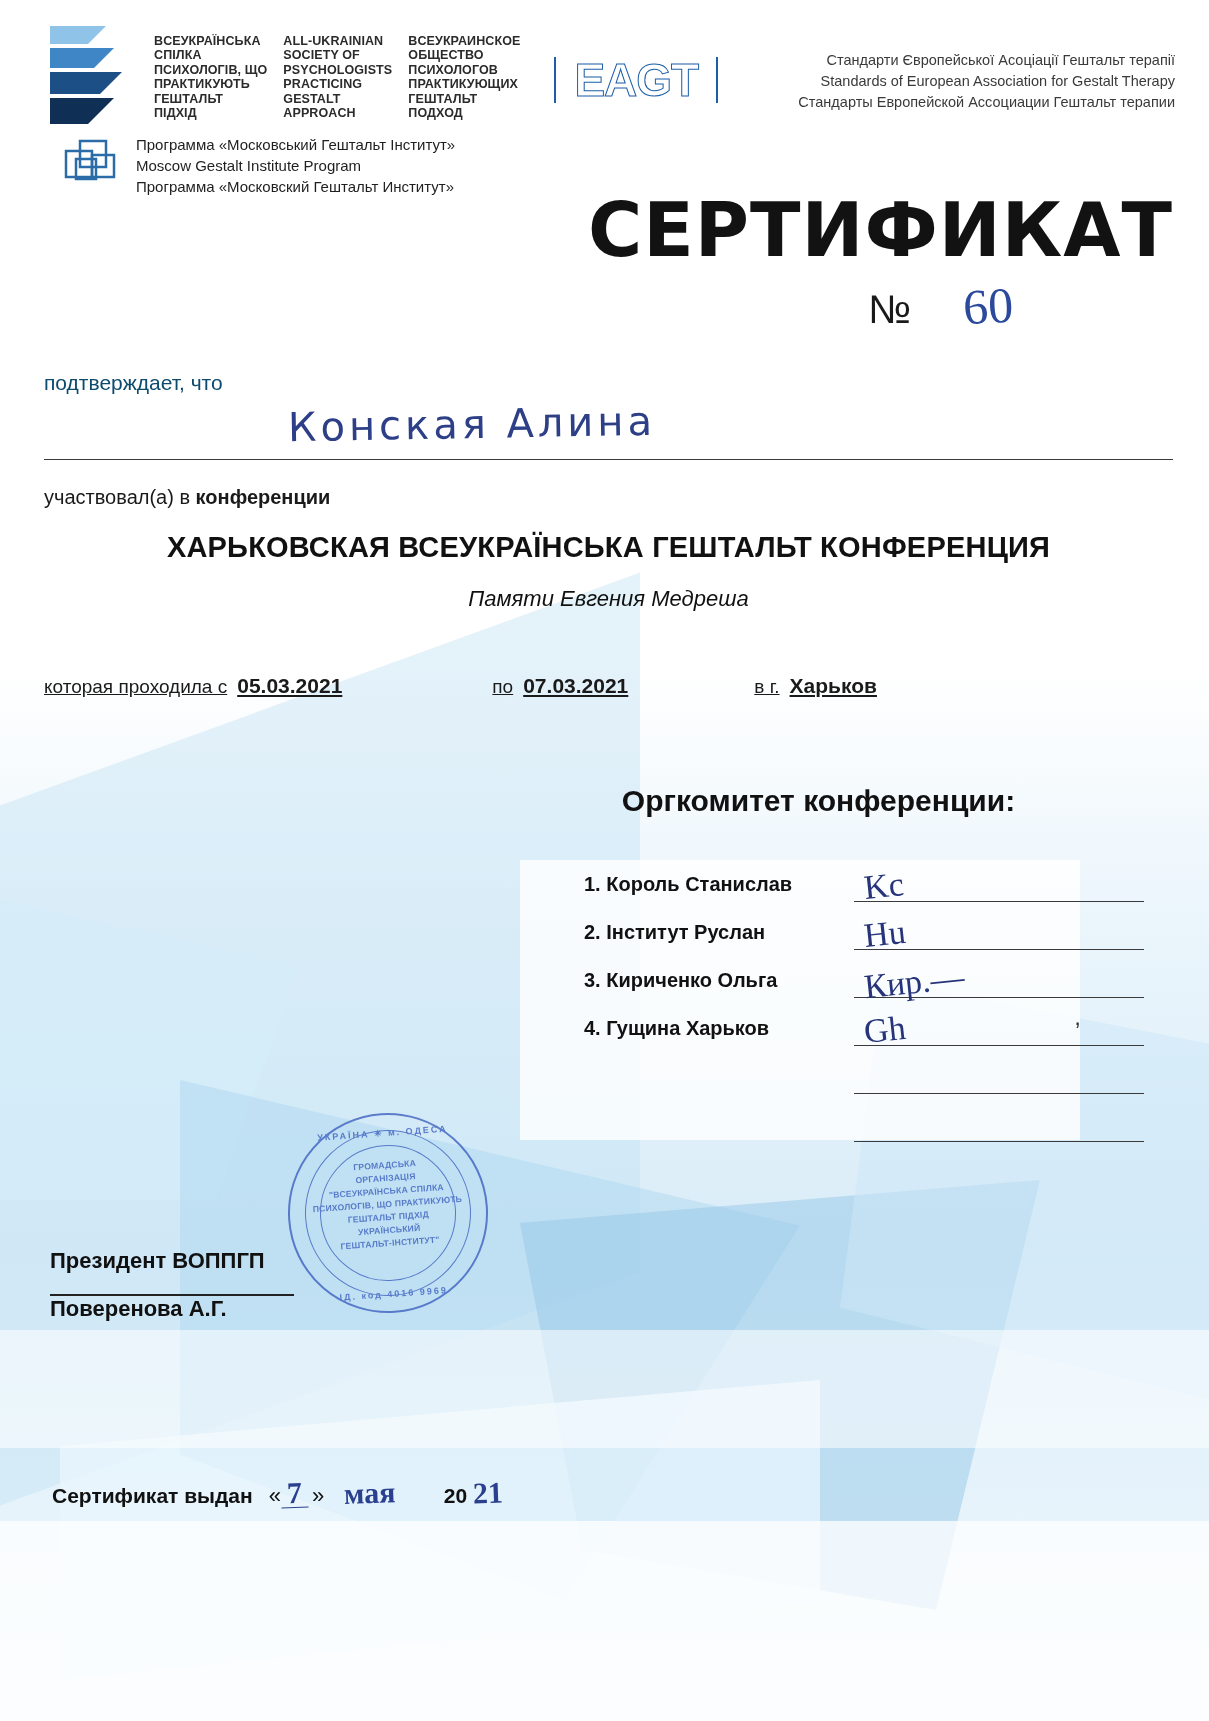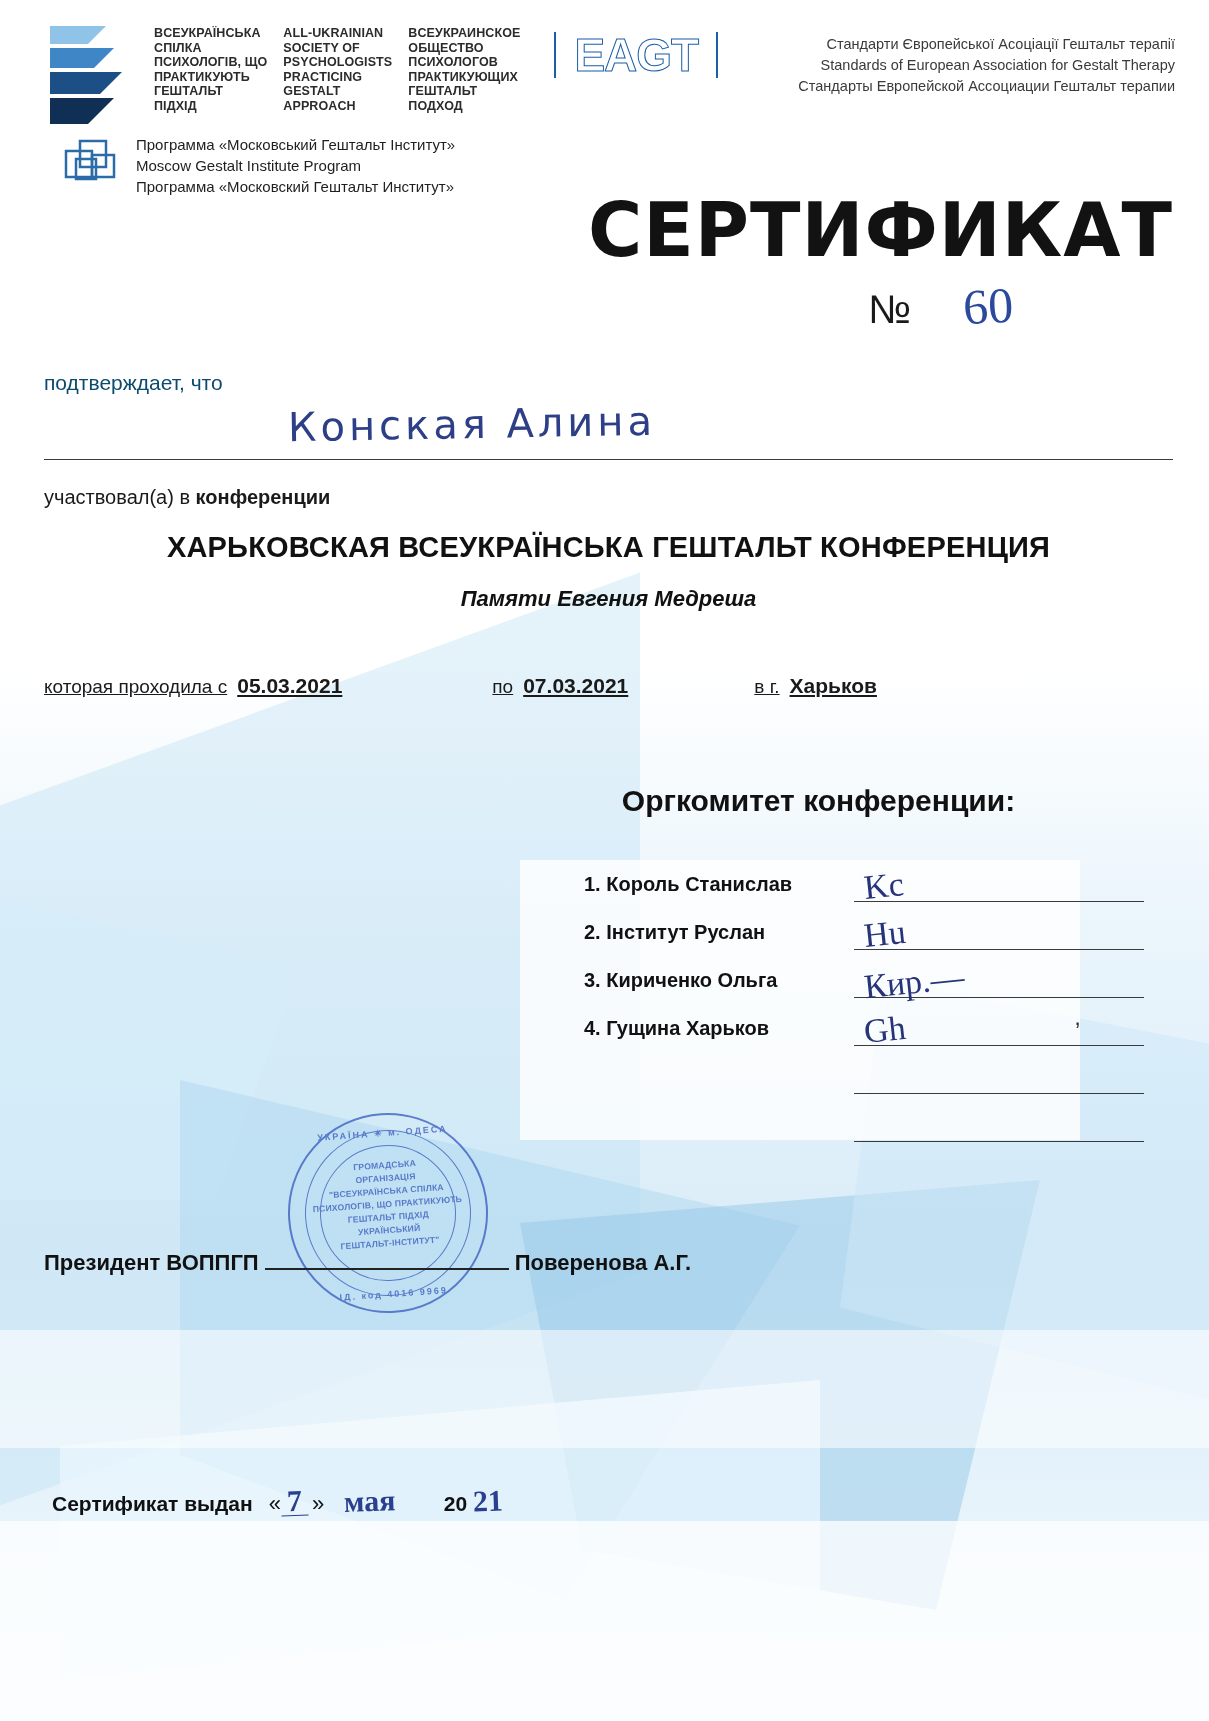--- a/index.html
+++ b/index.html
@@ -90,21 +90,21 @@
     left: 520px; top: 860px;
     width: 560px; height: 280px;
     background: rgba(255,255,255,0.8);
   }
 
   
   .header {
     position: relative;
     padding: 22px 34px 0 44px;
     display: flex;
-    align-items: flex-start;
+    align-items: center;
   }
   .logo-chevrons {
     width: 96px;
     height: 104px;
     position: relative;
     flex: 0 0 auto;
     margin-top: 2px;
   }
   .logo-chevrons svg { display: block; }
   .vsp-cols {
@@ -239,21 +239,21 @@
   .conf-title {
     font-size: 29px;
     font-weight: 700;
     margin-top: 22px;
     text-align: center;
     letter-spacing: 0.2px;
     color: #111;
   }
   .conf-sub {
     font-size: 22px;
-    font-weight: 700;
+    font-weight: 400;
     font-style: italic;
     text-align: center;
     margin-top: 22px;
     color: #111;
   }
   .dates-row {
     display: flex;
     align-items: baseline;
     margin-top: 62px;
     font-size: 19px;
@@ -359,20 +359,21 @@
 
   .president-row {
     position: absolute;
     left: 44px;
     top: 1248px;
     display: flex;
     align-items: baseline;
     font-size: 22px;
     font-weight: 700;
     color: #111;
+    flex-direction: column;
   }
   .pres-line {
     width: 244px;
     border-bottom: 2px solid #222;
     height: 20px;
     margin: 0 6px;
     position: relative;
   }
   .pres-sign {
     position: absolute;
@@ -382,21 +383,21 @@
     font-size: 36px;
     color: #27347a;
     transform: rotate(-10deg);
     white-space: nowrap;
   }
 
   
   .issued-row {
     position: absolute;
     left: 52px;
-    bottom: 204px;
+    bottom: 212px;
     display: flex;
     align-items: baseline;
     font-size: 21px;
     font-weight: 700;
     color: #111;
   }
   .issued-row .q {
     font-weight: 400;
     margin-left: 16px;
     font-size: 22px;

